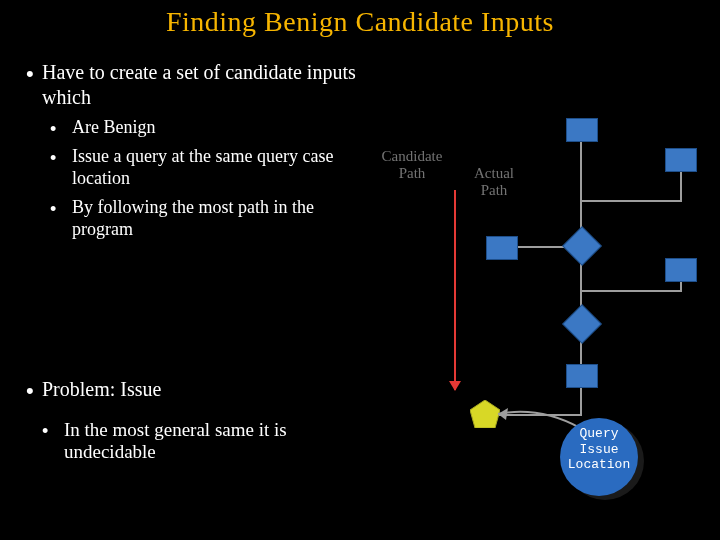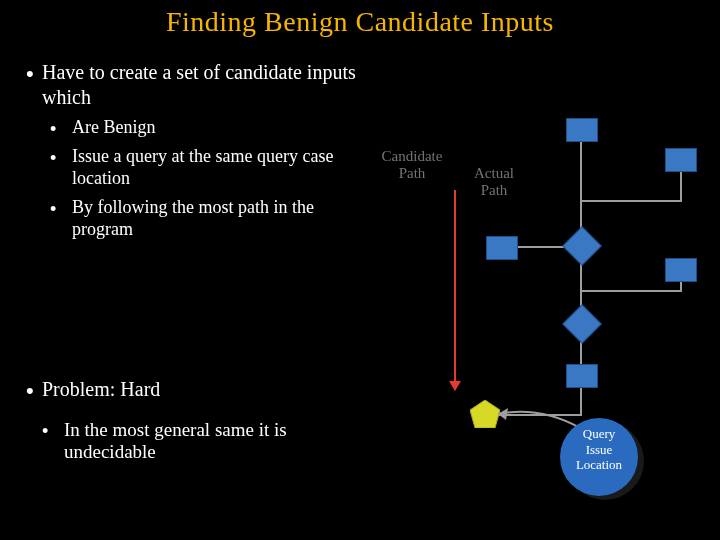--- a/index.html
+++ b/index.html
@@ -56,20 +56,21 @@
   }
   .pentagon{
     position:absolute;width:30px;height:28px;
   }
   .pentagon svg{width:100%;height:100%}
   .qil{
     position:absolute;width:78px;height:70px;border-radius:50%;
     background:#2a6bc0;color:#fff;font-size:13px;text-align:center;
     padding-top:8px;line-height:1.2;
     box-shadow:6px 4px 0 0 #1a1a1a;
+    font-family:Liberation Mono, monospace;
   }
   .curve{position:absolute}
 </style>
 </head>
 <body>
 
 <div class="title">Finding Benign Candidate Inputs</div>
 
 <div class="col-left">
   <div style="position:relative">
@@ -88,21 +89,21 @@
   </div>
   <div class="sub">
     <span class="bullet-sub">•</span>
     <div class="txt-sub">By following the most path in the program</div>
   </div>
 </div>
 
 <div class="section2">
   <div style="position:relative">
     <span class="bullet bullet-main">•</span>
-    <div class="txt-main" style="margin-left:16px">Problem: Hard</div>
+    <div class="txt-main" style="margin-left:16px">Problem: Issue</div>
   </div>
   <div class="sub">
     <span class="bullet-sub">•</span>
     <div class="txt-sub">In the most general same it is undecidable</div>
   </div>
 </div>
 
 <div class="lbl" style="left:372px;top:148px;width:80px">Candidate<br>Path</div>
 <div class="lbl" style="left:464px;top:165px;width:60px">Actual<br>Path</div>
 

